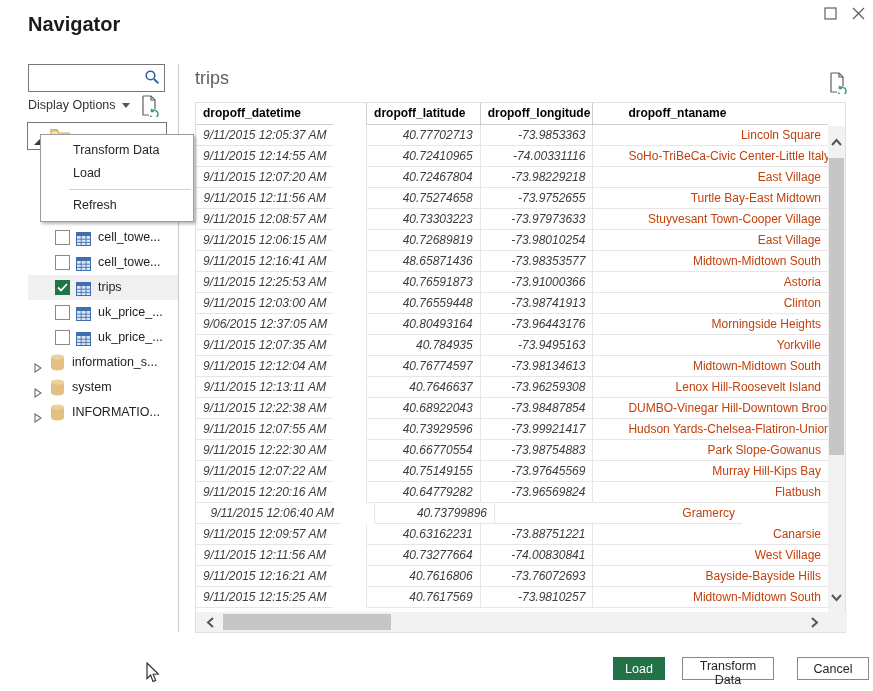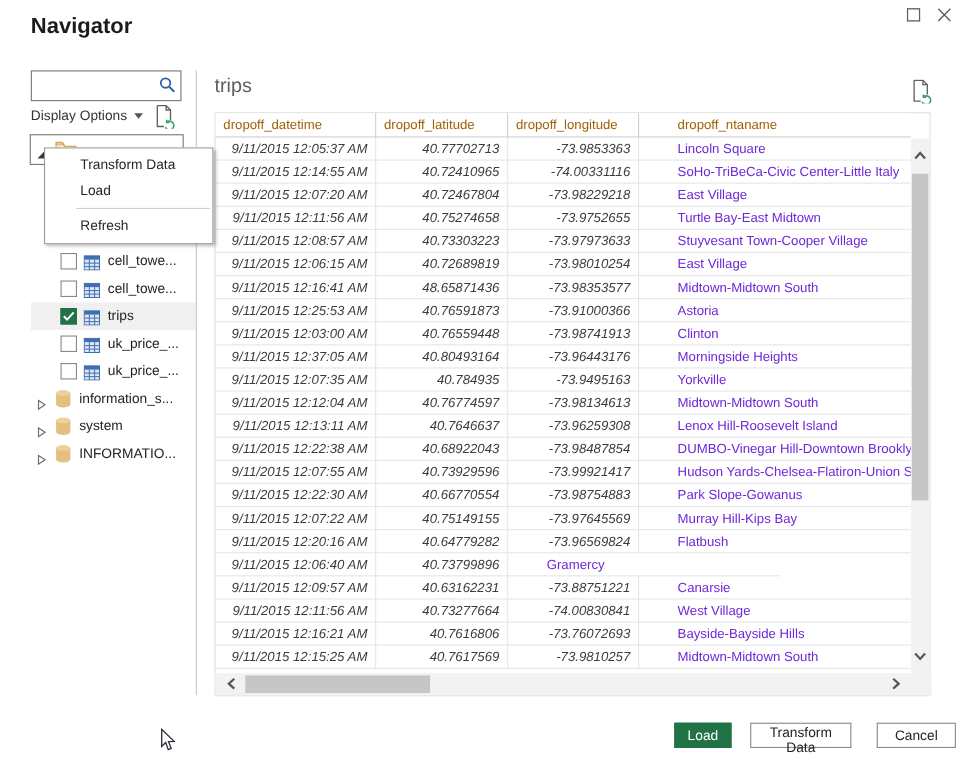--- a/index.html
+++ b/index.html
@@ -36,25 +36,25 @@
   .vdivider{position:absolute;left:178px;top:64px;width:1px;height:568px;background:#c9c9c9;}
   
   .preview-title{position:absolute;left:195px;top:68px;font-size:18px;font-weight:300;color:#5f5e5c;}
   .rd-preview{left:829px;top:72px;}
   .gridwrap{position:absolute;left:195px;top:102px;width:651px;height:531px;border:1px solid #e0e0e0;box-sizing:border-box;}
   .grid{position:absolute;left:0;top:0;width:632px;}
   .grow{display:flex;}
   .gcell{box-sizing:border-box;height:21px;line-height:20px;font-size:12px;white-space:nowrap;overflow:hidden;
          border-bottom:1px solid #e6e6e6;border-left:1px solid #e6e6e6;padding:0 7px;}
   .grow .gcell:first-child{border-left:none;}
-  .ghead .gcell{height:22px;line-height:21px;font-weight:normal;color:#a16207;border-bottom:1px solid #cfcfcf;border-left:1px solid #cfcfcf;background:#fff;}
+  .ghead .gcell{height:22px;line-height:21px;font-weight:bold;color:#000000;border-bottom:1px solid #cfcfcf;border-left:1px solid #cfcfcf;background:#fff;}
   .ghead .gcell:first-child{border-left:none;}
-  .c0{width:145px;} .c1{width:120px;} .c2{width:119px;} .c3{width:248px;padding-left:35px;}
+  .c0{width:145px;} .c1{width:120px;margin-left:33px;} .c2{width:119px;} .c3{width:248px;padding-left:35px;}
   .num{text-align:right;font-style:italic;color:#3c3c3c;}
-  .txt{text-align:left;color:#6d28d9;}
+  .txt{text-align:right;color:#c2410c;}
   
   .vscroll{position:absolute;right:0;top:23px;width:17px;height:486px;background:#f2f2f2;}
   .vthumb{position:absolute;left:1px;top:32px;width:15px;height:297px;background:#c6c6c6;}
   .varrow{position:absolute;left:2px;width:13px;height:13px;}
   .hscroll{position:absolute;left:0;bottom:0;width:651px;height:20px;background:#f2f2f2;}
   .hthumb{position:absolute;left:27px;top:2px;width:168px;height:16px;background:#c6c6c6;}
   .harrow{position:absolute;top:3px;width:13px;height:13px;}
   
   .btn{position:absolute;top:657px;height:23px;font-size:12.5px;font-family:inherit;cursor:default;}
   .btn-load{left:613px;width:52px;background:#217346;color:#fff;border:1px solid #217346;}
@@ -281,21 +281,21 @@
           <div class="gcell c2 num">-73.91000366</div>
           <div class="gcell c3 txt">Astoria</div>
         </div>
         <div class="grow">
           <div class="gcell c0 num">9/11/2015 12:03:00 AM</div>
           <div class="gcell c1 num">40.76559448</div>
           <div class="gcell c2 num">-73.98741913</div>
           <div class="gcell c3 txt">Clinton</div>
         </div>
         <div class="grow">
-          <div class="gcell c0 num">9/11/2015 12:37:05 AM</div>
+          <div class="gcell c0 num">9/06/2015 12:37:05 AM</div>
           <div class="gcell c1 num">40.80493164</div>
           <div class="gcell c2 num">-73.96443176</div>
           <div class="gcell c3 txt">Morningside Heights</div>
         </div>
         <div class="grow">
           <div class="gcell c0 num">9/11/2015 12:07:35 AM</div>
           <div class="gcell c1 num">40.784935</div>
           <div class="gcell c2 num">-73.9495163</div>
           <div class="gcell c3 txt">Yorkville</div>
         </div>

